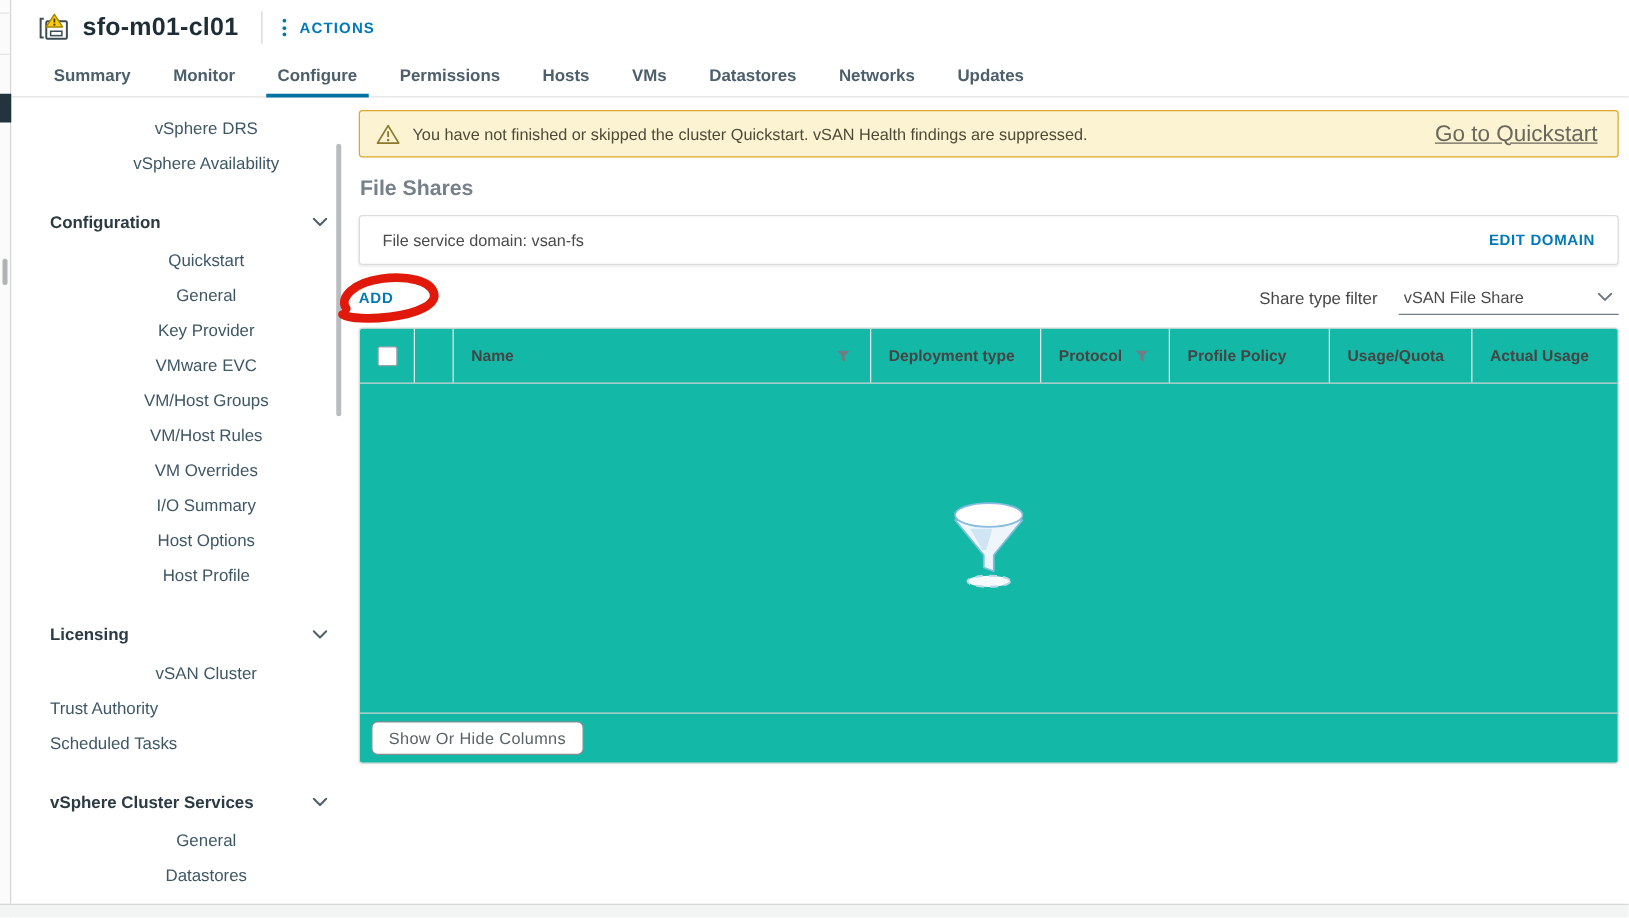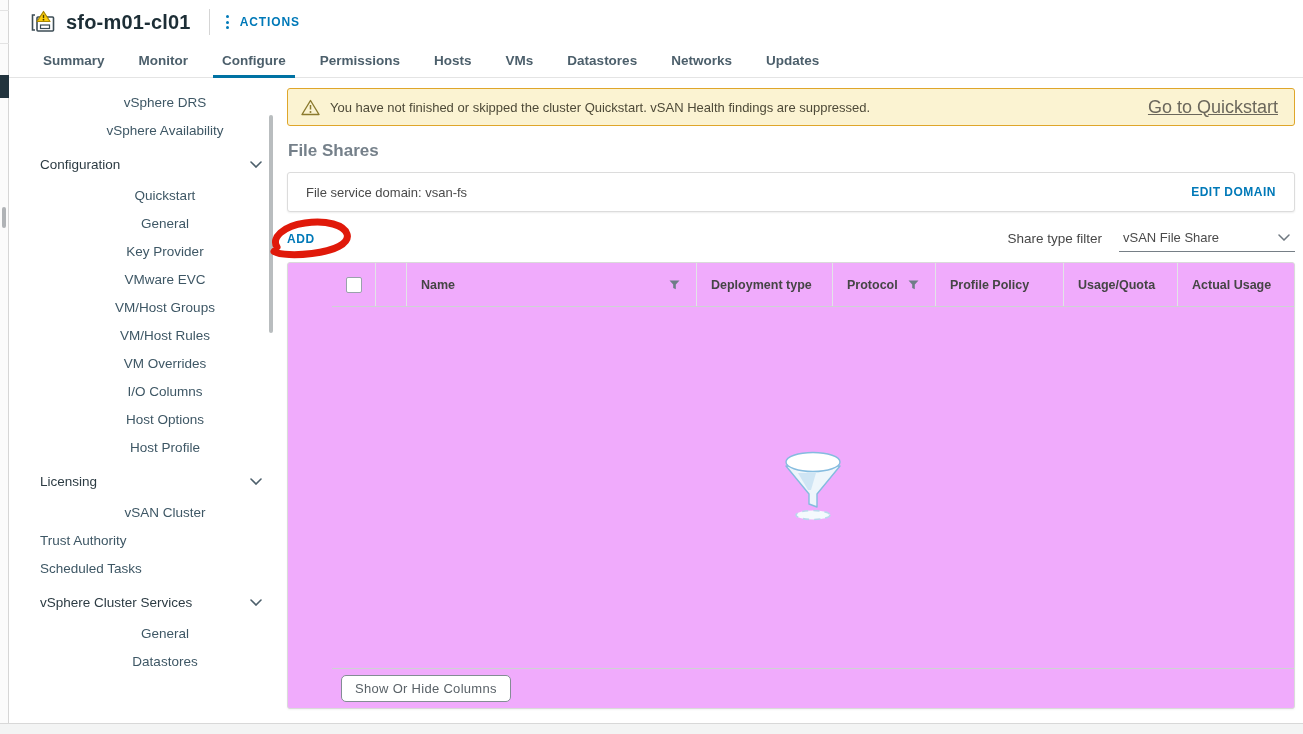--- a/index.html
+++ b/index.html
@@ -28,21 +28,21 @@
   
   .tab-bar { display:flex; padding-left:17px; border-bottom:1px solid #e4e4e4; height:34px; flex-shrink:0; }
   .tab { padding:0 17px; font-size:13.5px; color:#4c5f6b; display:flex; align-items:center; position:relative; cursor:pointer;font-weight:bold; }
   .tab.active::after { content:''; position:absolute; left:8px; right:8px; bottom:-1px; height:3px; background:#0072a3; }
 
   
   .content { display:flex; flex:1; min-height:0; }
   .sidebar { width:265px; flex-shrink:0; padding-top:10px; position:relative; overflow:hidden; }
   .side-item { height:28px; display:flex; align-items:center; font-size:13.5px; color:#3e5765; padding-left:31px; cursor:pointer; }
   .side-item.child { padding-left:47px;justify-content:center; }
-  .side-item.section { font-weight:400; color:#2c3b43; margin-top:6px; margin-bottom:3px; padding-right:12px;gap:16px; }
+  .side-item.section { font-weight:700; color:#2c3b43; margin-top:19px; margin-bottom:3px; padding-right:12px;gap:16px; }
   .side-item.section .chev { margin-left:auto; display:flex; }
   .sidebar-thumb { position:absolute; right:1px; top:37px; width:4px; height:218px; background:#b9bdbf; border-radius:2px; }
 
   .main { flex:1; min-width:0; padding:10px 8px 0 13px; position:relative; }
 
   
   .banner { height:38px; border:1px solid #dfa62a; background:#fbf3d2; border-radius:3px;
     display:flex; align-items:center; padding:0 16px 0 13px; }
   .banner-text { font-size:13px; color:#4e4a38; margin-left:10px; }
   .banner-link { margin-left:auto; font-size:18px; color:#6b675c; text-decoration:underline; cursor:pointer; white-space:nowrap; }
@@ -60,22 +60,22 @@
   .add-wrap { position:relative; }
   .add-btn { font-size:12px; font-weight:700; color:#0079b8; letter-spacing:.6px; cursor:pointer; position:relative; z-index:2; }
   .annotation-svg { position:absolute; left:-20px; top:-14px; z-index:3; pointer-events:none; }
   .toolbar-right { margin-left:auto; display:flex; align-items:center; }
   .filter-label { font-size:13.5px; color:#474747; margin-right:17px; }
   .filter-select { width:176px; height:27px; display:flex; align-items:center; border-bottom:1px solid #767f86;
     font-size:13px; color:#4a4a4a; padding:0 5px 0 4px; cursor:pointer; }
   .filter-select .chev { margin-left:auto; display:flex; }
 
   
-  .grid-card { border:1px solid #dadada; border-radius:3px; background:#f0abfc; height:447px;
-    display:flex; flex-direction:column; box-shadow:0 1px 2px rgba(0,0,0,.05);padding-left:44px; }
+  .grid-card { border:1px solid #dadada; border-radius:3px; background:#14b8a6; height:349px;
+    display:flex; flex-direction:column; box-shadow:0 1px 2px rgba(0,0,0,.05); }
   .grid-header { display:flex; height:44px; border-bottom:1px solid #cfd2d4; align-items:stretch; }
   .gh-cell { display:flex; align-items:center; font-size:12.5px; font-weight:700; color:#454545;
     border-right:1px solid #e2e4e6; padding:0 14px; white-space:nowrap; }
   .gh-cell:last-child { border-right:none; }
   .gh-check { width:44px; justify-content:center; padding:0; }
   .gh-expander { width:31px; padding:0; }
   .gh-flex { flex:1; }
   .checkbox { width:16px; height:16px; border:1px solid #99a2ab; border-radius:2px; background:#fff; cursor:pointer; }
   .funnel-right { margin-left:auto; padding-right:2px; display:flex; }
   .funnel-gap { margin-left:10px; display:flex; }
@@ -166,21 +166,21 @@
           <div class="side-item child">
             <span>VM/Host Groups</span>
           </div>
           <div class="side-item child">
             <span>VM/Host Rules</span>
           </div>
           <div class="side-item child">
             <span>VM Overrides</span>
           </div>
           <div class="side-item child">
-            <span>I/O Columns</span>
+            <span>I/O Summary</span>
           </div>
           <div class="side-item child">
             <span>Host Options</span>
           </div>
           <div class="side-item child">
             <span>Host Profile</span>
           </div>
           <div class="side-item section">
             <span>Licensing</span>
             <span class="chev">

